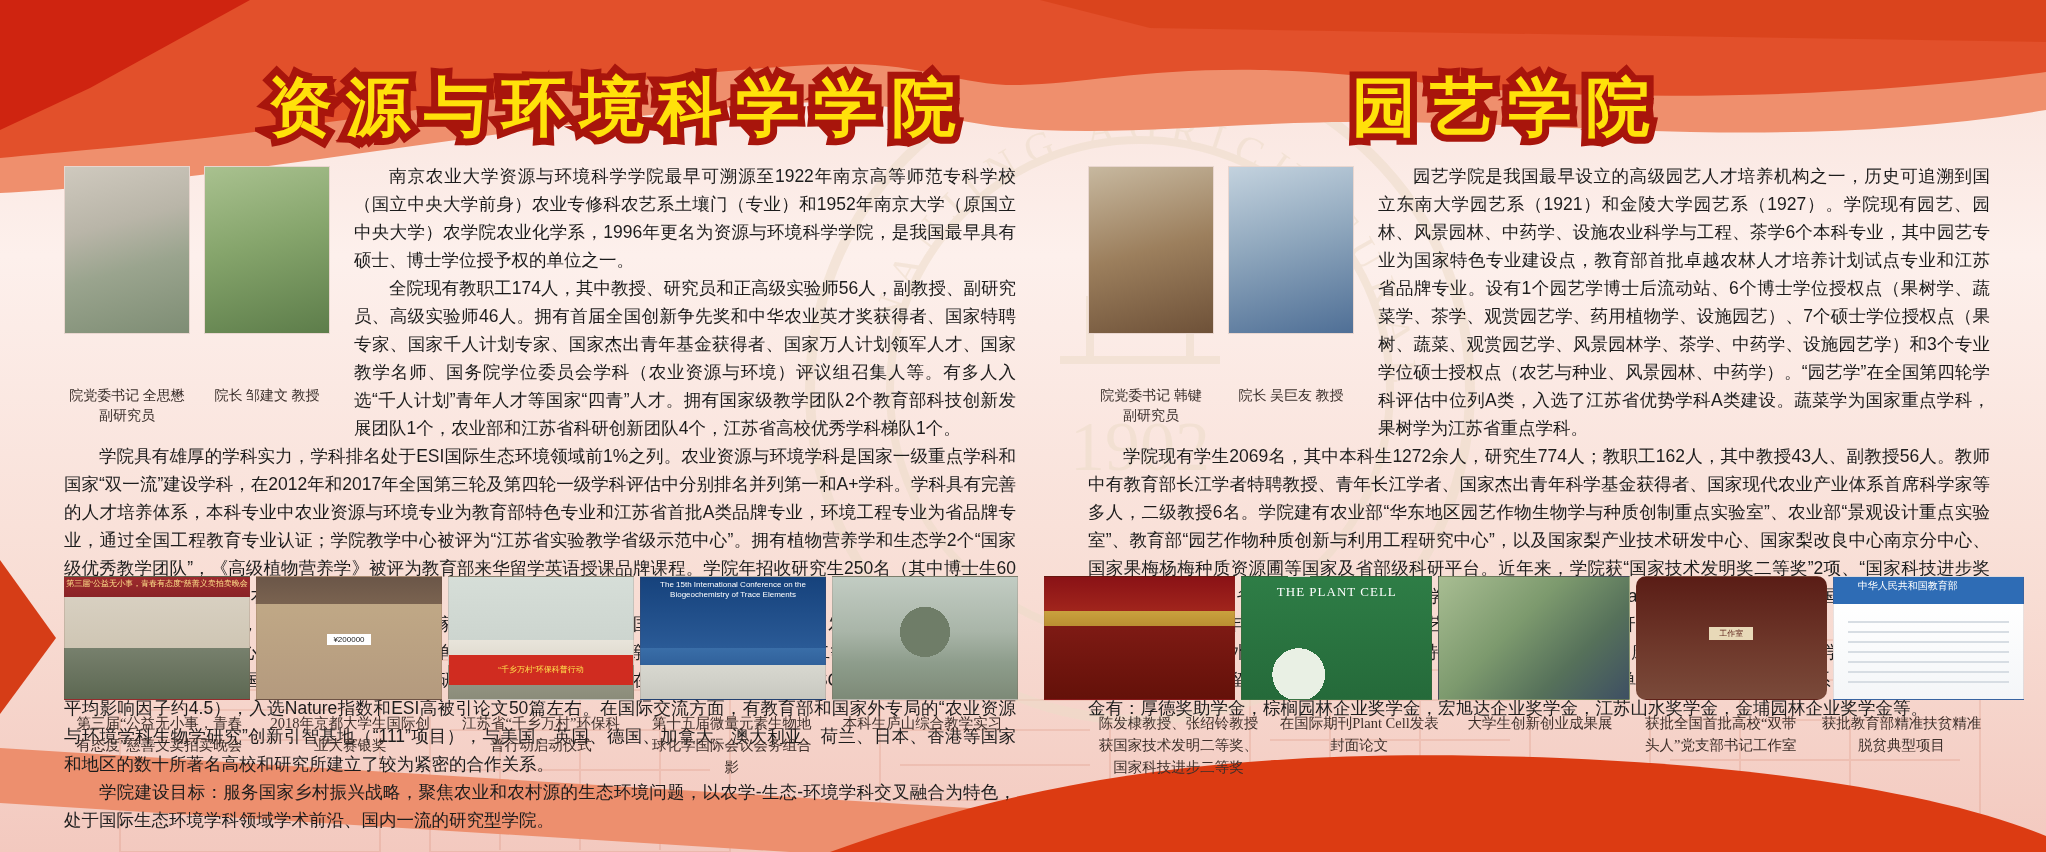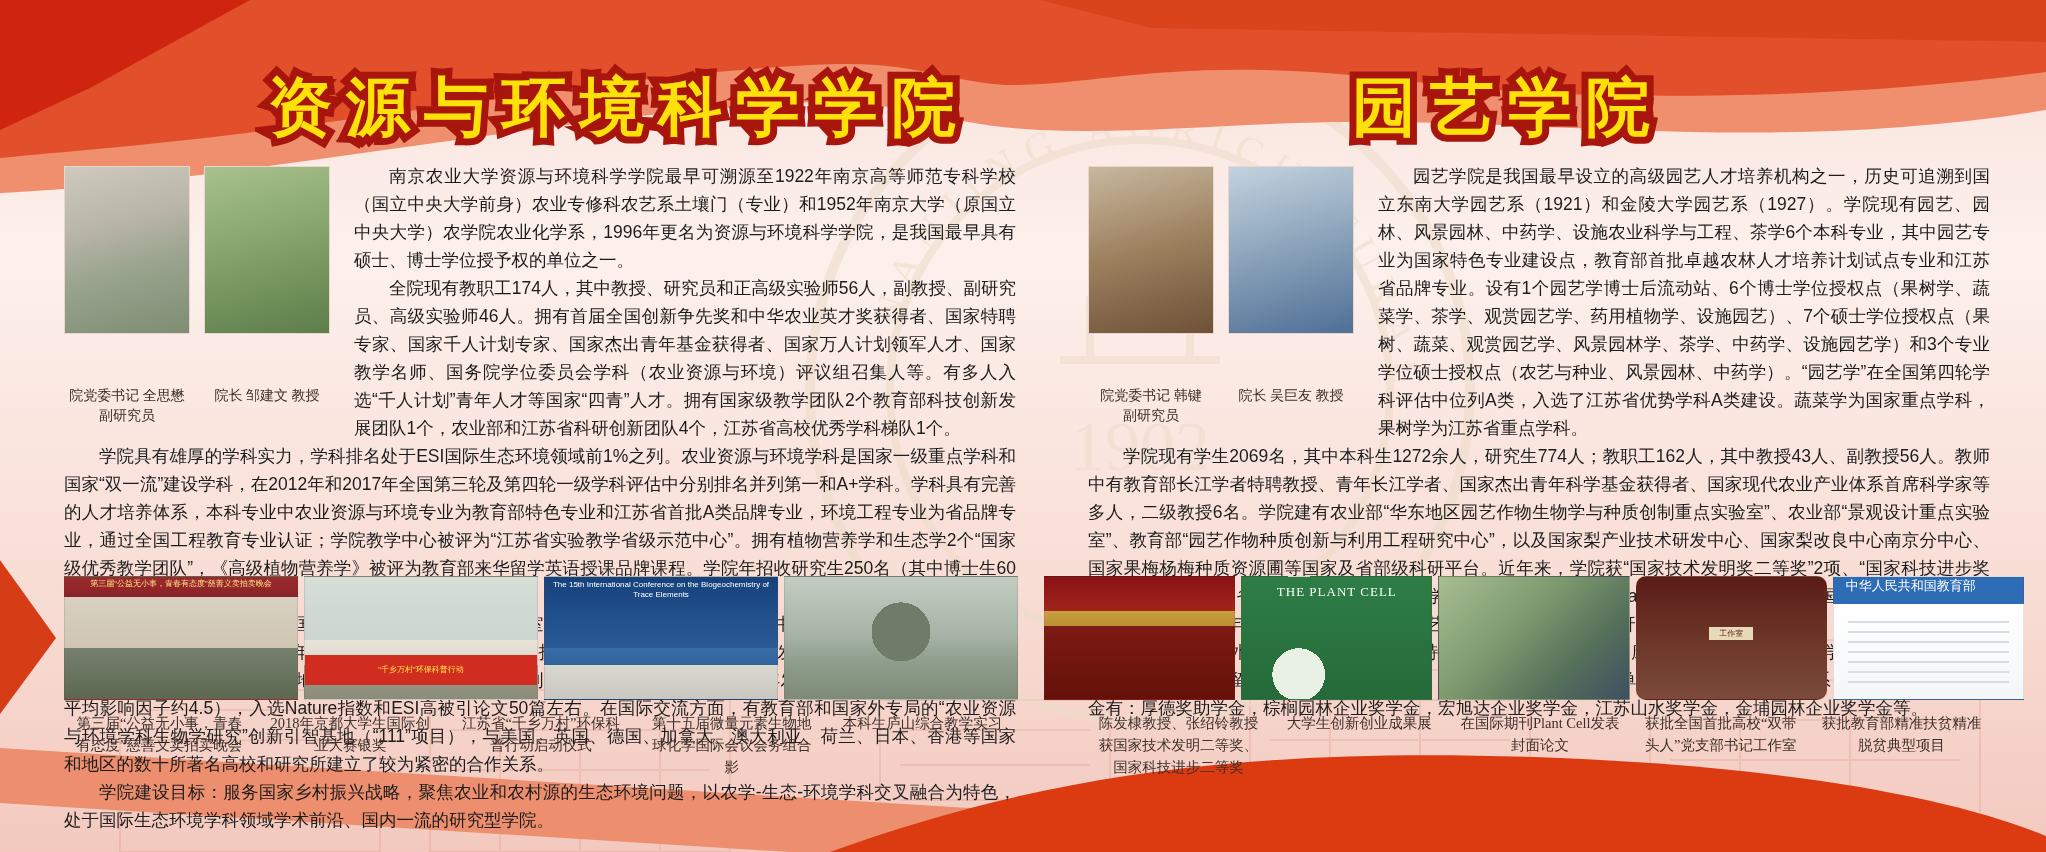--- a/index.html
+++ b/index.html
@@ -51,21 +51,21 @@
        linear-gradient(180deg,#c2ccc3 0%,#a9b5a8 45%,#8e9d8c 70%,#7d8a77 100%);}
   
   .gr1{background:linear-gradient(180deg,#8a1216 0%,#a1251c 28%,#c9a13e 28%,#bb8f32 40%,#7e1a14 40%,#641109 100%);}
   .gr2{background:radial-gradient(circle at 30% 80%,#e9f0e4 0 16%,transparent 16%),
        linear-gradient(180deg,#2e7d46 0%,#256a3a 100%);}
   .gr2 .ov{top:10px;color:#fff;font-family:"Liberation Serif",serif;font-size:13px;letter-spacing:1px;}
   .gr3{background:linear-gradient(135deg,#a8bd92 0%,#7d9a6e 40%,#56715a 70%,#3e4f63 100%);}
   .gr4{background:linear-gradient(180deg,#5a1d16 0%,#6e372a 55%,#7a4a3a 100%);border-radius:10px;}
   .gr4 .ov{top:52px;} .gr4 .ov b{background:#e8d9b8;color:#5a1d16;padding:2px 10px;font-weight:normal;}
   .gr5{background:linear-gradient(180deg,#2e6cb5 0%,#2e6cb5 22%,#ffffff 22%,#f4f6f8 100%);}
-  .gr5 .ov{top:4px;color:#fff;font-size:13px;text-align:left;padding-left:12px;}
+  .gr5 .ov{top:4px;color:#fff;font-size:10px;text-align:left;padding-left:24px;}
   .gr5::after{content:"";position:absolute;left:14px;right:14px;top:44px;height:62px;
        background:repeating-linear-gradient(180deg,#d7dde3 0 2px,transparent 2px 10px);}
 </style>
 </head>
 <body>
 
 <svg id="bg" width="2046" height="852" viewBox="0 0 2046 852">
 
   <g stroke="#cb6d52" stroke-width="2" fill="none" opacity="0.16">
     <rect x="120" y="690" width="260" height="162"></rect>
@@ -149,20 +149,23 @@
   </div>
   <p>园艺学院是我国最早设立的高级园艺人才培养机构之一，历史可追溯到国立东南大学园艺系（1921）和金陵大学园艺系（1927）。学院现有园艺、园林、风景园林、中药学、设施农业科学与工程、茶学6个本科专业，其中园艺专业为国家特色专业建设点，教育部首批卓越农林人才培养计划试点专业和江苏省品牌专业。设有1个园艺学博士后流动站、6个博士学位授权点（果树学、蔬菜学、茶学、观赏园艺学、药用植物学、设施园艺）、7个硕士学位授权点（果树、蔬菜、观赏园艺学、风景园林学、茶学、中药学、设施园艺学）和3个专业学位硕士授权点（农艺与种业、风景园林、中药学）。“园艺学”在全国第四轮学科评估中位列A类，入选了江苏省优势学科A类建设。蔬菜学为国家重点学科，果树学为江苏省重点学科。</p>
   <p>学院现有学生2069名，其中本科生1272余人，研究生774人；教职工162人，其中教授43人、副教授56人。教师中有教育部长江学者特聘教授、青年长江学者、国家杰出青年科学基金获得者、国家现代农业产业体系首席科学家等多人，二级教授6名。学院建有农业部“华东地区园艺作物生物学与种质创制重点实验室”、农业部“景观设计重点实验室”、教育部“园艺作物种质创新与利用工程研究中心”，以及国家梨产业技术研发中心、国家梨改良中心南京分中心、国家果梅杨梅种质资源圃等国家及省部级科研平台。近年来，学院获“国家技术发明奖二等奖”2项、“国家科技进步奖二等奖”2项，以及省部级一等奖10余项。学院教授担任主编、与Nature出版集团合作创办国际期刊“Horticulture Research”，2018年影响因子3.640，位于园艺类Q1区，被评为TOP期刊。</p>
   <p>学院与多所国外著名大学和科研机构保持密切联系与合作，与美国康涅狄格大学、田纳西大学等设有“3+X”培养计划，重点支持学生留学访学、创新创业活动。与多家行业知名企事业单位建立了良好的合作关系，学院设立的奖助学金有：厚德奖助学金，棕榈园林企业奖学金，宏旭达企业奖学金，江苏山水奖学金，金埔园林企业奖学金等。</p>
 </div>
 
 <div class="strip strip-left">
   <div class="ph gl1">
       <span class="ov">第三届“公益无小事，青春有态度”慈善义卖拍卖晚会</span>
     </div>
+  <div class="ph gl2">
+      <span class="ov"><b>¥200000</b></span>
+    </div>
   <div class="ph gl3">
       <span class="ov">“千乡万村”环保科普行动</span>
     </div>
   <div class="ph gl4">
       <span class="ov">The 15th International Conference on the Biogeochemistry of Trace Elements</span>
     </div>
   <div class="ph gl5"></div>
 </div>
 <div class="caps caps-left">
   <div>第三届“公益无小事，青春有态度”慈善义卖拍卖晚会</div>
@@ -180,17 +183,17 @@
   <div class="ph gr3"></div>
   <div class="ph gr4">
       <span class="ov"><b>工作室</b></span>
     </div>
   <div class="ph gr5">
       <span class="ov">中华人民共和国教育部</span>
     </div>
 </div>
 <div class="caps caps-right">
   <div>陈发棣教授、张绍铃教授获国家技术发明二等奖、国家科技进步二等奖</div>
+  <div>在国际期刊Plant Cell发表封面论文</div>
   <div>大学生创新创业成果展</div>
-  <div>在国际期刊Plant Cell发表封面论文</div>
   <div>获批全国首批高校“双带头人”党支部书记工作室</div>
   <div>获批教育部精准扶贫精准脱贫典型项目</div>
 </div>
 
 </body></html>

